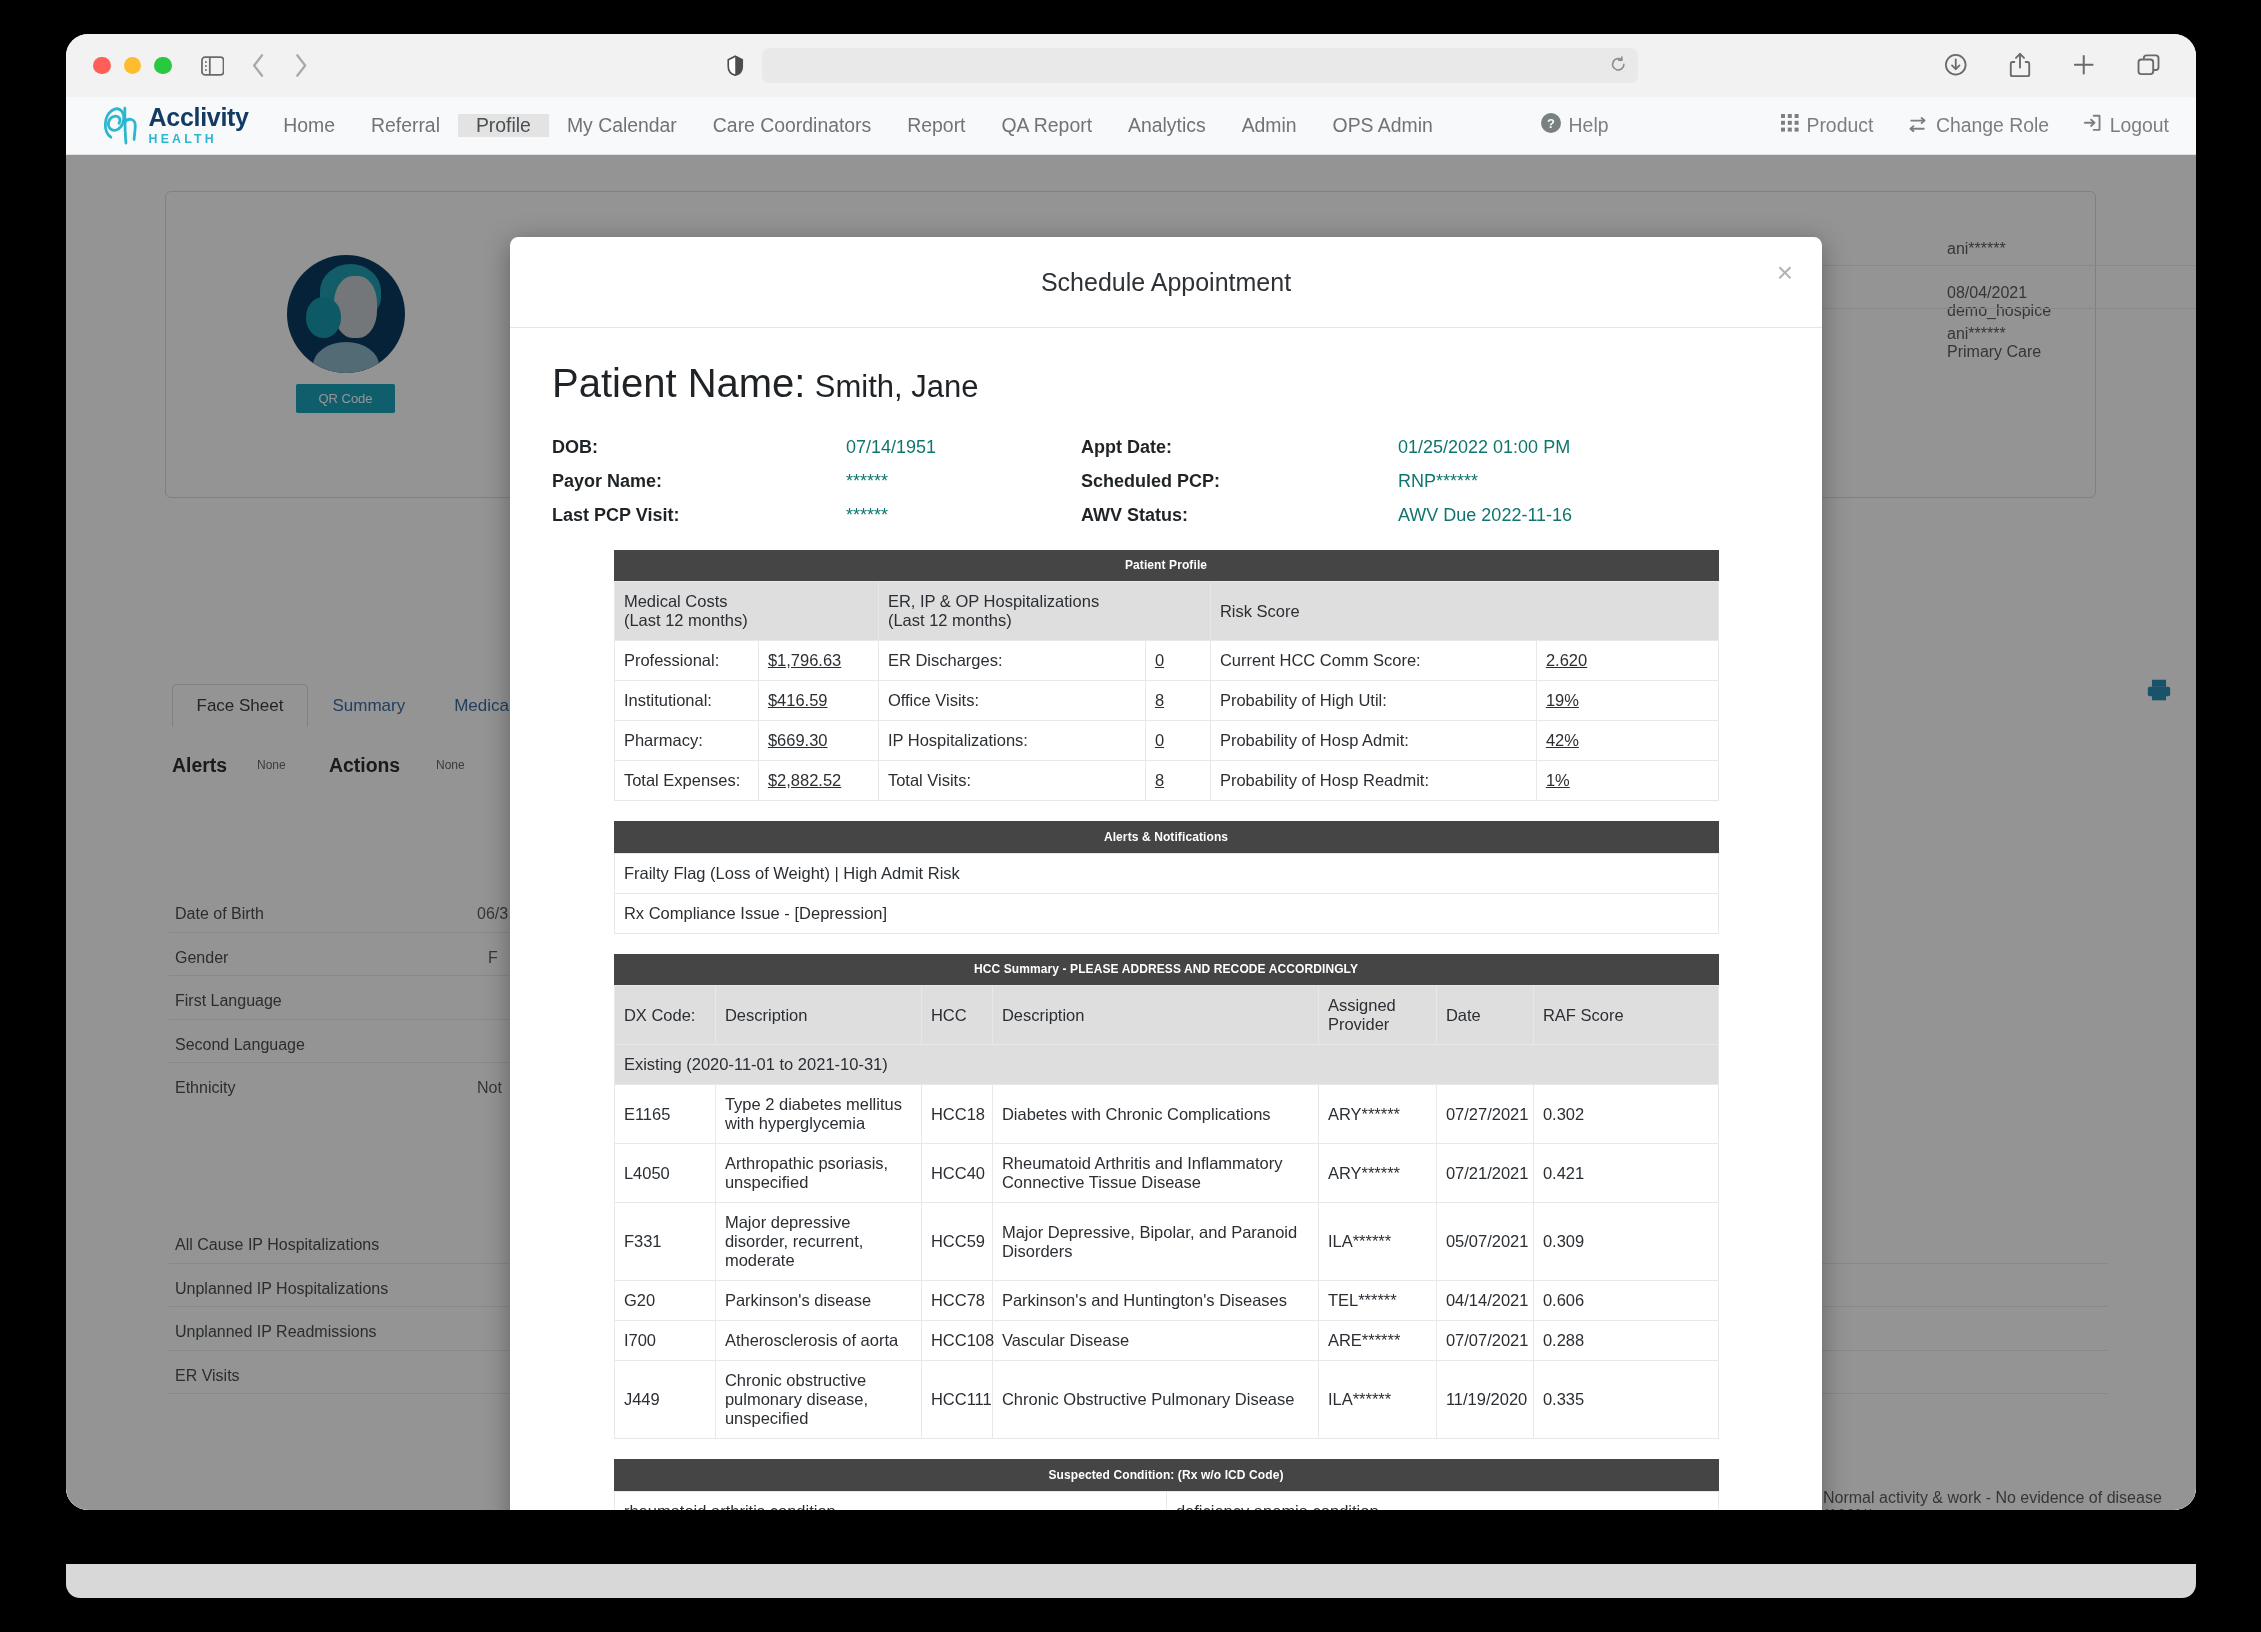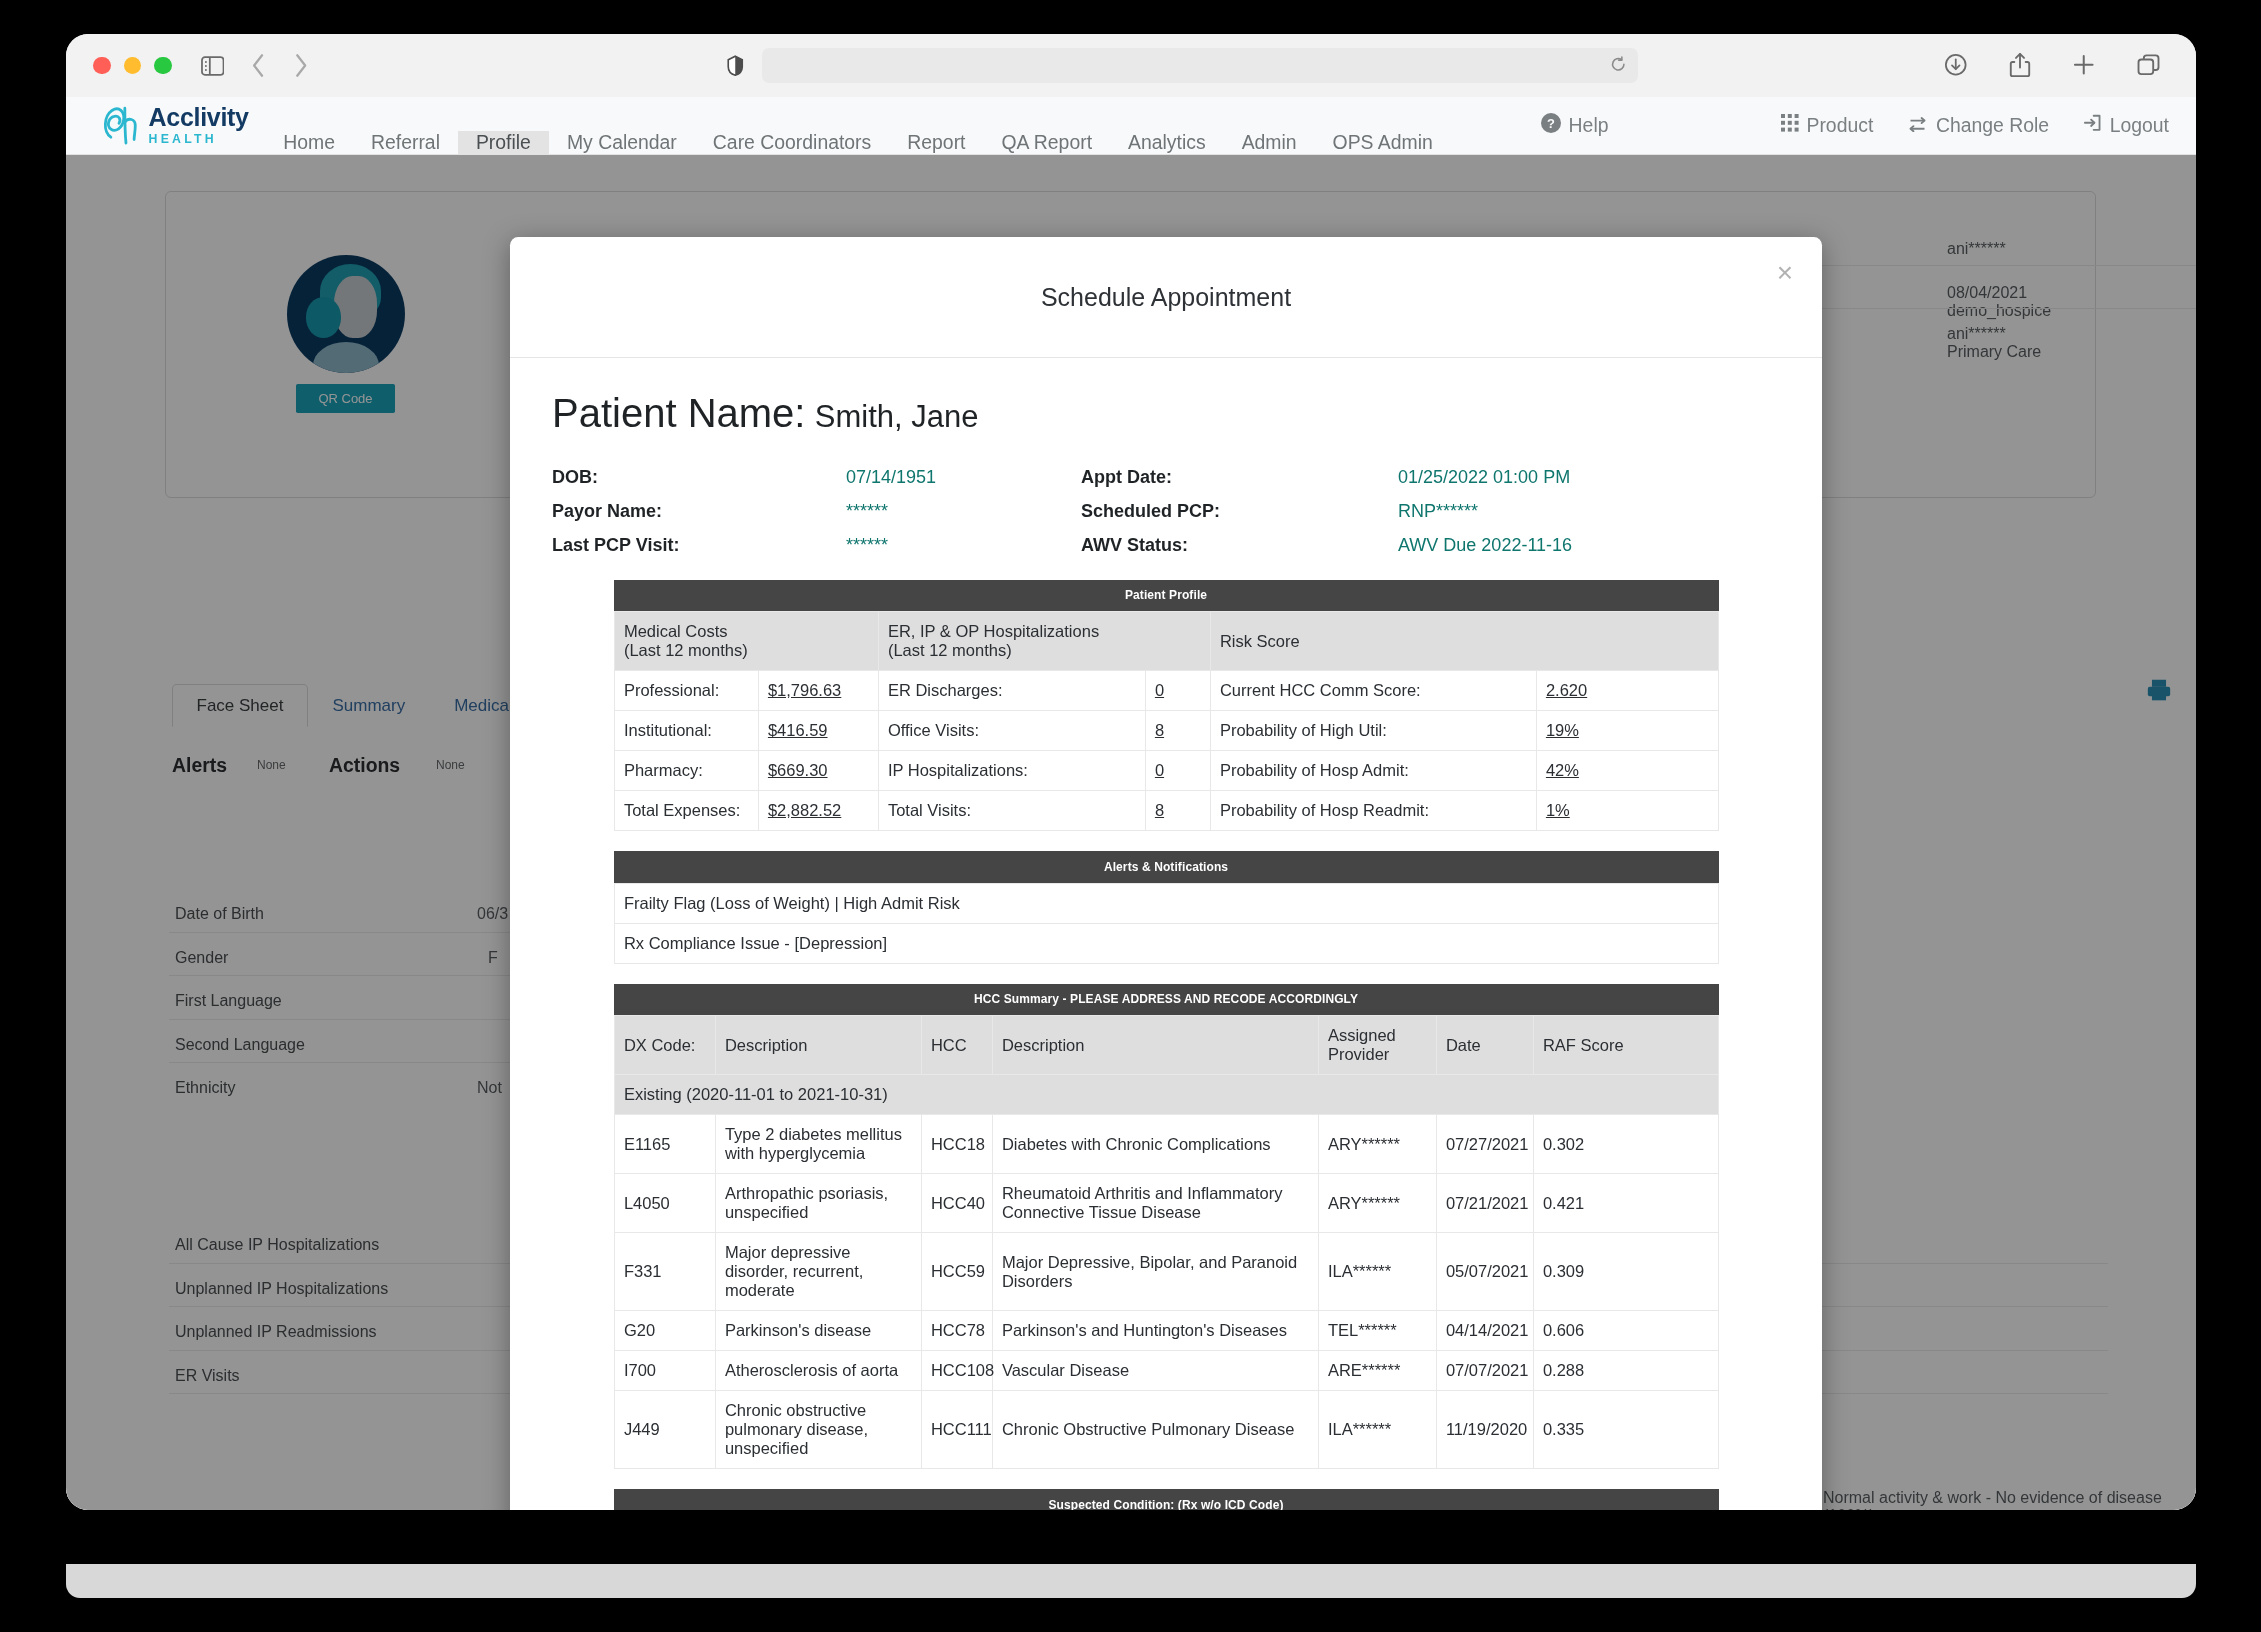--- a/index.html
+++ b/index.html
@@ -60,21 +60,21 @@
     border-bottom: 0.6px solid #e2e2e2;
     display: flex; align-items: stretch;
     padding-left: 17.6px;
   }
   .brand { display: flex; align-items: center; gap: 8.2px; padding: 0 16.5px 0 65px; position: relative; }
   .brand-logo { position: absolute; left: 16.5px; top: 50%; transform: translateY(-50%); }
   .brand-text { display: flex; flex-direction: column; line-height: 1; }
   .brand-name { font-size: 25px; font-weight: 700; color: #123a63; letter-spacing: -0.3px; }
   .brand-sub { font-size: 12.3px; font-weight: 700; color: #2bb7cf; letter-spacing: 3.2px; margin-top: 2.9px; }
 
-  .navitems { display: flex; align-items: flex-end; }
+  .navitems { display: flex; align-items: center; }
   .navitem {
     display: flex; align-items: center;
     padding: 0 18px;
     font-size: 19.4px; color: #6f7477;
     white-space: nowrap;
   }
   .navitem.active { background: #e3e3e3; color: #4a4f52; }
 
   .nav-help { position: absolute; left: 1475px; top: 0; height: 100%; display: flex; align-items: center; gap: 7.6px; font-size: 19.4px; color: #7a7f82; }
   .nav-right { position: absolute; right: 27px; top: 0; height: 100%; display: flex; align-items: center; gap: 34px; font-size: 19.4px; color: #7a7f82; }
@@ -123,21 +123,21 @@
     position: absolute; z-index: 60;
     left: 444px; top: 203px;
     width: 1312px; height: 1306px;
     background: #fff;
     border-radius: 8.2px;
     box-shadow: 0 5.9px 27px rgba(0,0,0,.35);
     overflow: hidden;
   }
   .modal-head {
     position: relative;
-    height: 121px;
+    height: 91px;
     border-bottom: 0.6px solid #e5e5e5;
     display: flex; align-items: center; justify-content: center;
   }
   .modal-title { font-size: 25px; color: #2e3236; }
   .modal-close {
     position: absolute; right: 29px; top: 22px;
     font-size: 28px; color: #b2b2b2; line-height: 1;
     background: none; border: none; cursor: pointer;
     font-family: "Liberation Sans", sans-serif;
   }

